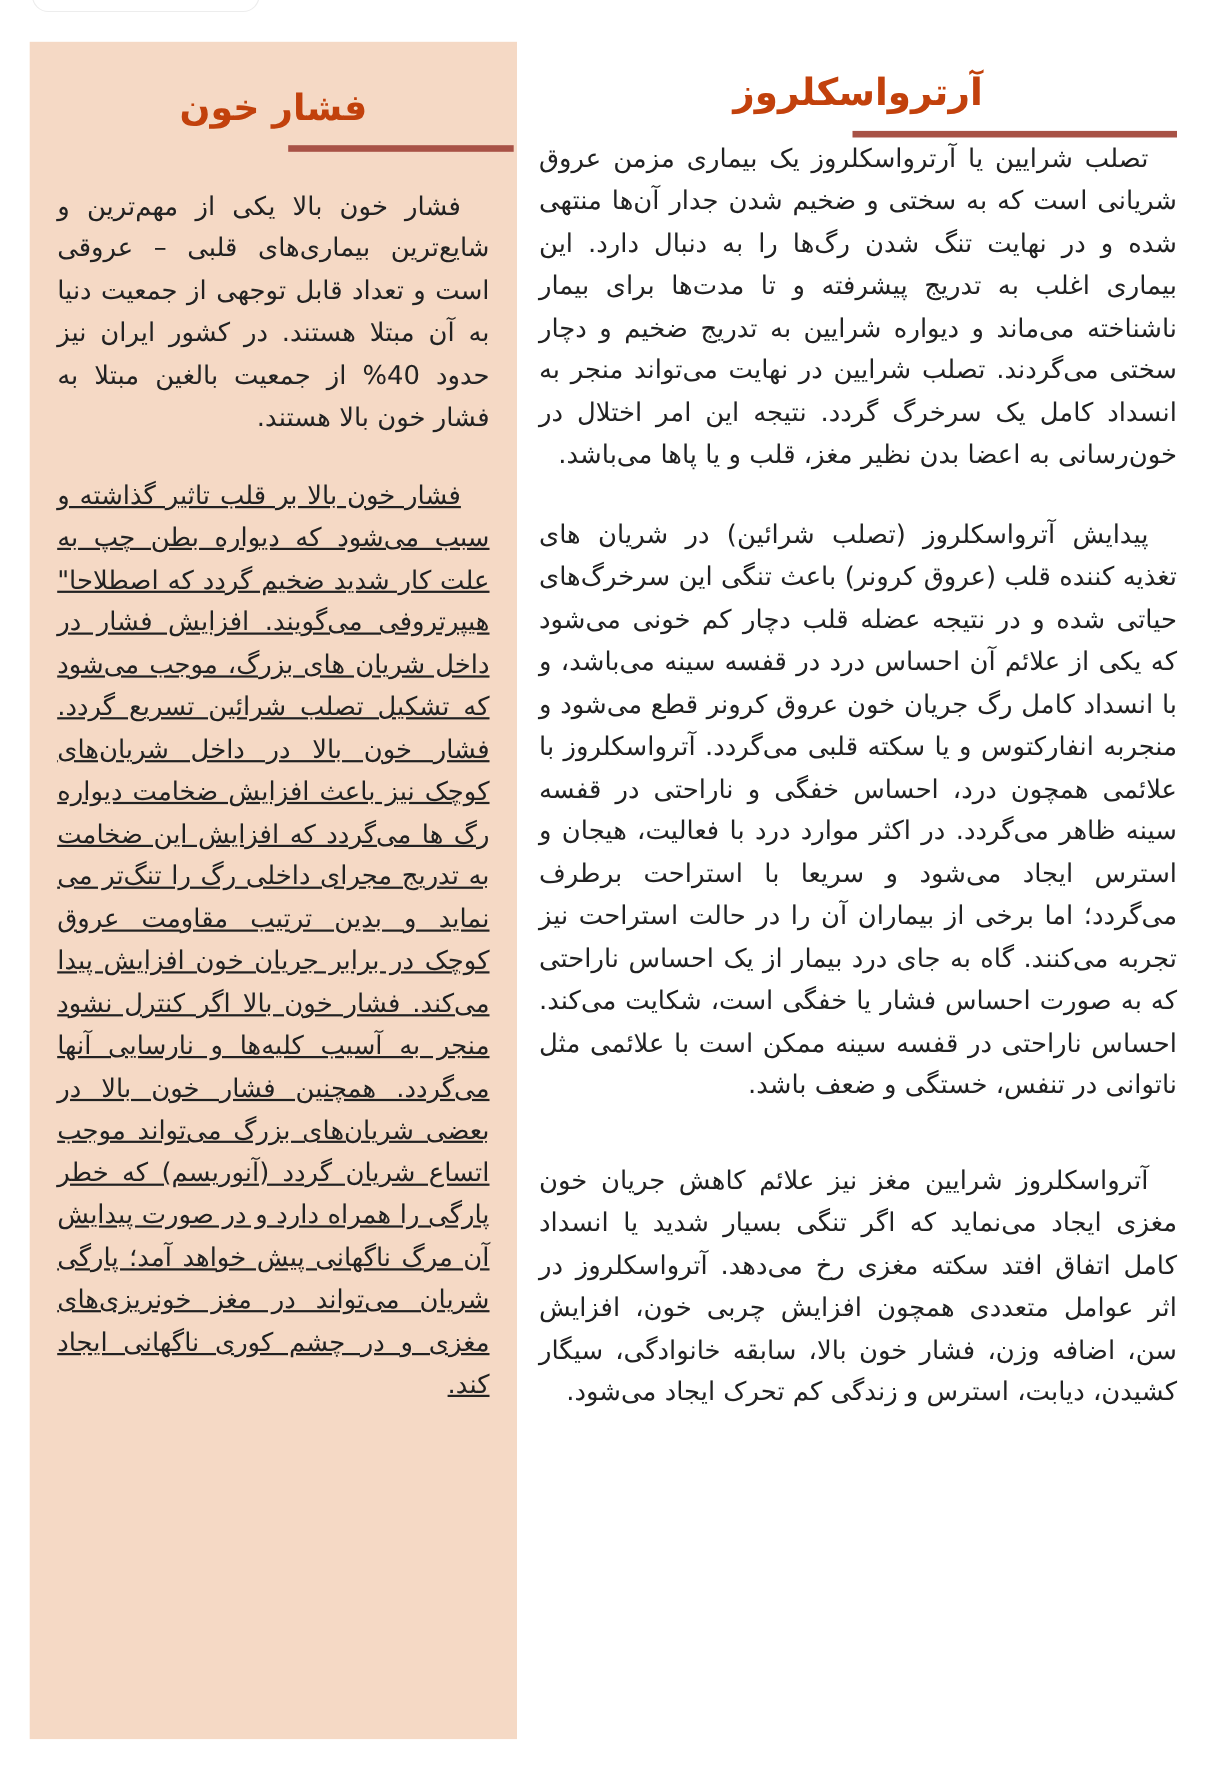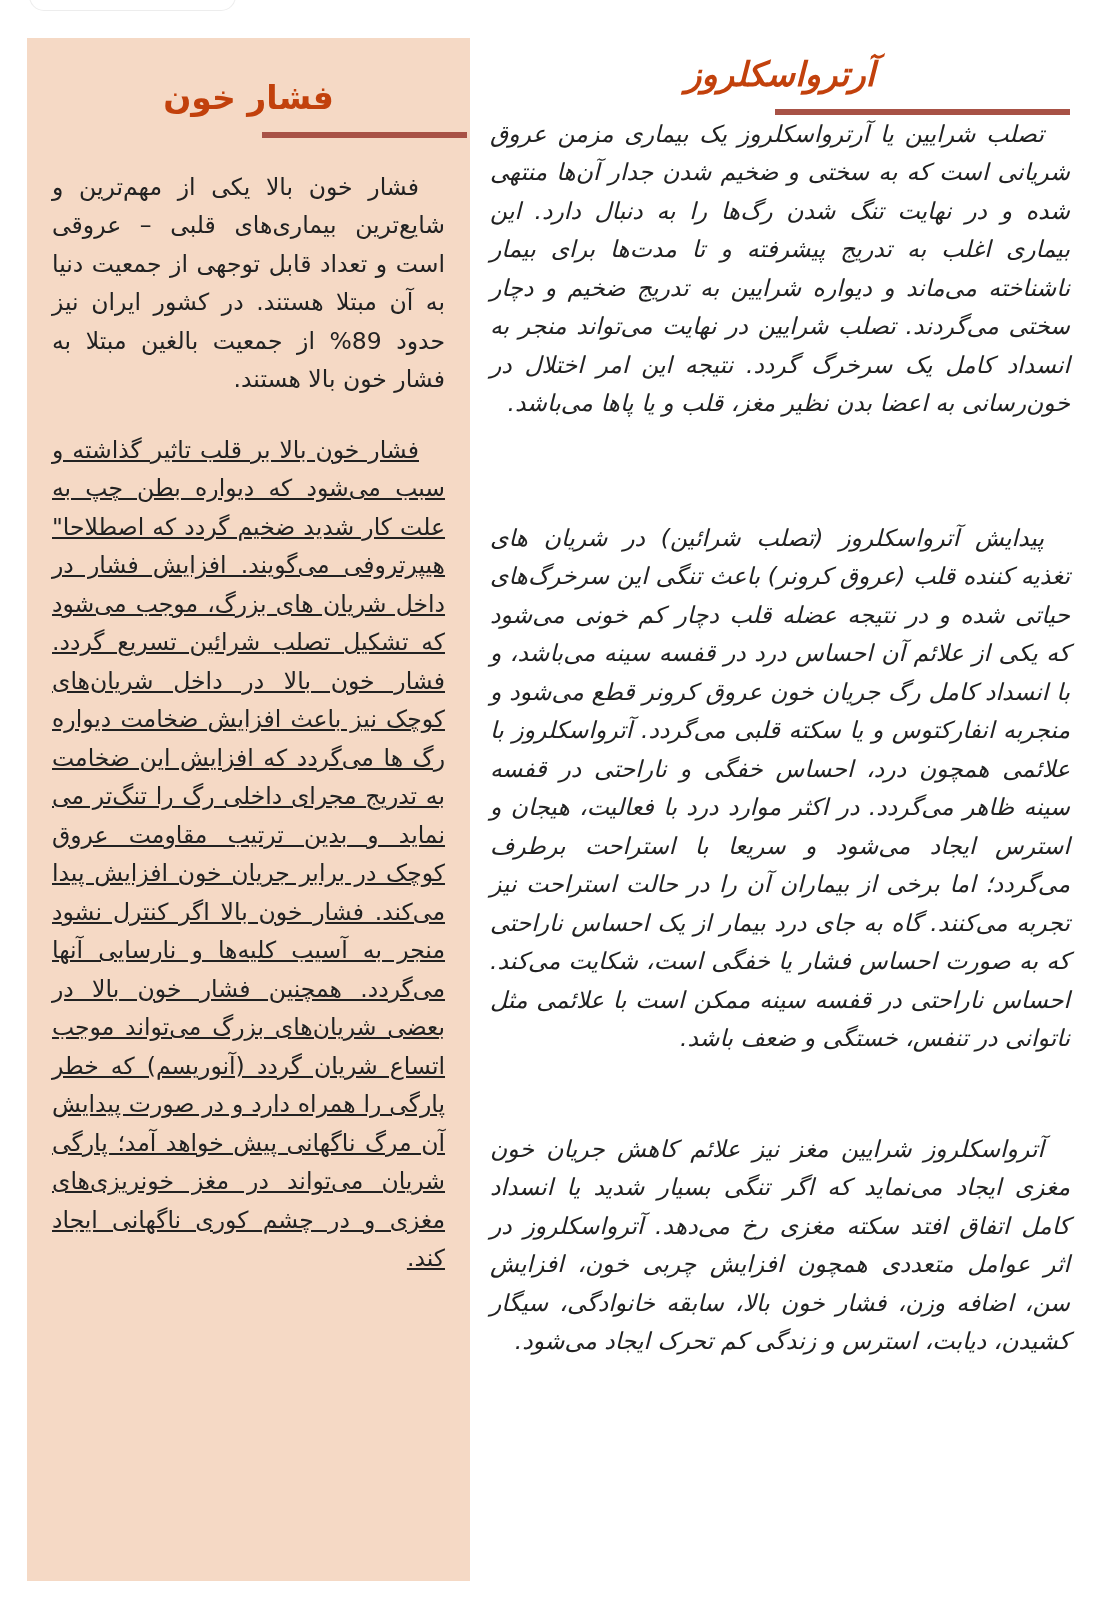--- a/index.html
+++ b/index.html
@@ -25,24 +25,23 @@
     width: 205px;
     height: 36px;
     background: #ffffff;
     border-radius: 14px;
     box-shadow: 0 0 0 1px #ededed;
   }
 
   
   .right-col {
     position: absolute;
-    top: 54px;
+    top: 64px;
     right: 36px;
     width: 580px;
-    font-style: italic;
   }
   .heading {
     margin: 0;
     font-size: 34px;
     line-height: 1.2;
     font-weight: bold;
     color: #c2410c;
     text-align: center;
   }
   .rule {
@@ -54,22 +53,22 @@
 
   .body-par {
     margin: 0;
     font-size: 23.5px;
     line-height: 38.5px;
     text-align: justify;
     text-indent: 26px;
     color: #222222;
   }
   .right-col .body-par.first { }
-  .right-col .body-par.gap-a { margin-top: 96px; }
-  .right-col .body-par.gap-b { margin-top: 72px; }
+  .right-col .body-par.gap-a { margin-top: 34px; }
+  .right-col .body-par.gap-b { margin-top: 48px; }
 
   
   .panel {
     position: absolute;
     top: 38px;
     left: 27px;
     width: 443px;
     height: 1543px;
     background: #f5d9c5;
     box-sizing: border-box;
@@ -94,15 +93,15 @@
   <h1 class="heading">آرترواسکلروز</h1>
   <div class="rule"></div>
   <p class="body-par first">تصلب شرایین یا آرترواسکلروز یک بیماری مزمن عروق شریانی است که به سختی و ضخیم شدن جدار آن‌ها منتهی شده و در نهایت تنگ شدن رگ‌ها را به دنبال دارد. این بیماری اغلب به تدریج پیشرفته و تا مدت‌ها برای بیمار ناشناخته می‌ماند و دیواره شرایین به تدریج ضخیم و دچار سختی می‌گردند. تصلب شرایین در نهایت می‌تواند منجر به انسداد کامل یک سرخرگ گردد. نتیجه این امر اختلال در خون‌رسانی به اعضا بدن نظیر مغز، قلب و یا پاها می‌باشد.</p>
   <p class="body-par gap-a">پیدایش آترواسکلروز (تصلب شرائین) در شریان های تغذیه کننده قلب (عروق کرونر) باعث تنگی این سرخرگ‌های حیاتی شده و در نتیجه عضله قلب دچار کم خونی می‌شود که یکی از علائم آن احساس درد در قفسه سینه می‌باشد، و با انسداد کامل رگ جریان خون عروق کرونر قطع می‌شود و منجربه انفارکتوس و یا سکته قلبی می‌گردد. آترواسکلروز با علائمی همچون درد، احساس خفگی و ناراحتی در قفسه سینه ظاهر می‌گردد. در اکثر موارد درد با فعالیت، هیجان و استرس ایجاد می‌شود و سریعا با استراحت برطرف می‌گردد؛ اما برخی از بیماران آن را در حالت استراحت نیز تجربه می‌کنند. گاه به جای درد بیمار از یک احساس ناراحتی که به صورت احساس فشار یا خفگی است، شکایت می‌کند. احساس ناراحتی در قفسه سینه ممکن است با علائمی مثل ناتوانی در تنفس، خستگی و ضعف باشد.</p>
   <p class="body-par gap-b">آترواسکلروز شرایین مغز نیز علائم کاهش جریان خون مغزی ایجاد می‌نماید که اگر تنگی بسیار شدید یا انسداد کامل اتفاق افتد سکته مغزی رخ می‌دهد. آترواسکلروز در اثر عوامل متعددی همچون افزایش چربی خون، افزایش سن، اضافه وزن، فشار خون بالا، سابقه خانوادگی، سیگار کشیدن، دیابت، استرس و زندگی کم تحرک ایجاد می‌شود.</p>
 </section>
 
 <aside class="panel">
   <h2 class="heading">فشار خون</h2>
   <div class="rule"></div>
-  <p class="body-par first">فشار خون بالا یکی از مهم‌ترین و شایع‌ترین بیماری‌های قلبی – عروقی است و تعداد قابل توجهی از جمعیت دنیا به آن مبتلا هستند. در کشور ایران نیز حدود 89% از جمعیت بالغین مبتلا به فشار خون بالا هستند.</p>
+  <p class="body-par first">فشار خون بالا یکی از مهم‌ترین و شایع‌ترین بیماری‌های قلبی – عروقی است و تعداد قابل توجهی از جمعیت دنیا به آن مبتلا هستند. در کشور ایران نیز حدود 40% از جمعیت بالغین مبتلا به فشار خون بالا هستند.</p>
   <p class="body-par gap-a">فشار خون بالا بر قلب تاثیر گذاشته و سبب می‌شود که دیواره بطن چپ به علت کار شدید ضخیم گردد که اصطلاحا" هیپرتروفی می‌گویند. افزایش فشار در داخل شریان های بزرگ، موجب می‌شود که تشکیل تصلب شرائین تسریع گردد. فشار خون بالا در داخل شریان‌های کوچک نیز باعث افزایش ضخامت دیواره رگ ها می‌گردد که افزایش این ضخامت به تدریج مجرای داخلی رگ را تنگ‌تر می نماید و بدین ترتیب مقاومت عروق کوچک در برابر جریان خون افزایش پیدا می‌کند. فشار خون بالا اگر کنترل نشود منجر به آسیب کلیه‌ها و نارسایی آنها می‌گردد. همچنین فشار خون بالا در بعضی شریان‌های بزرگ می‌تواند موجب اتساع شریان گردد (آنوریسم) که خطر پارگی را همراه دارد و در صورت پیدایش آن مرگ ناگهانی پیش خواهد آمد؛ پارگی شریان می‌تواند در مغز خونریزی‌های مغزی و در چشم کوری ناگهانی ایجاد کند.</p>
 </aside>
 
 </body></html>

